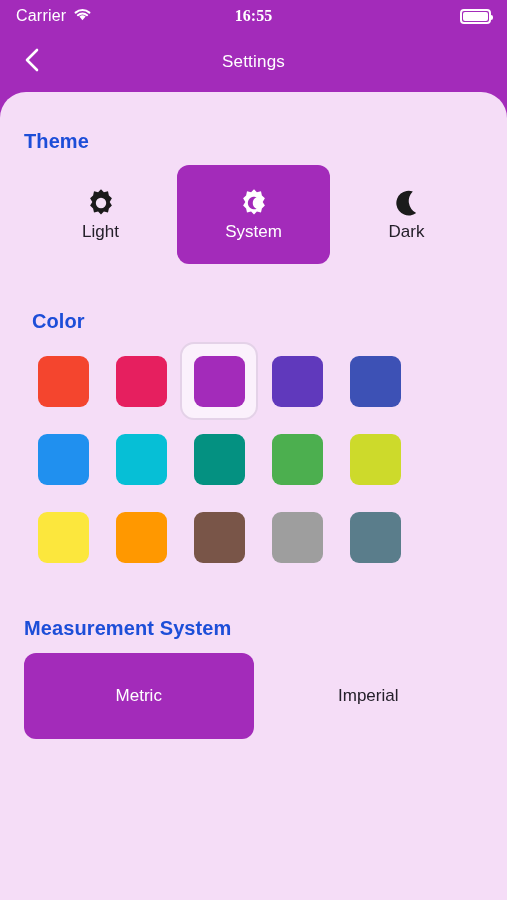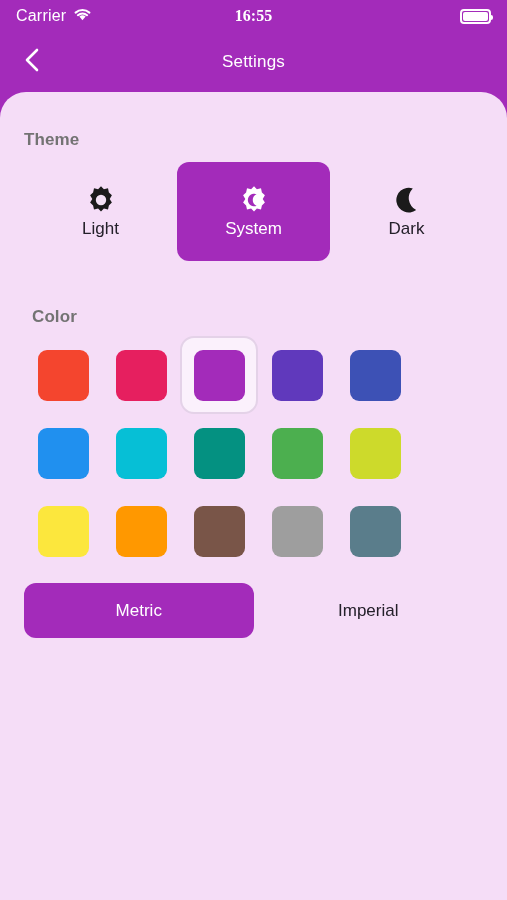--- a/index.html
+++ b/index.html
@@ -108,23 +108,23 @@
   .card {
     position: absolute;
     top: 92px; left: 0; right: 0; bottom: 0;
     background: #F5DDF7;
     border-radius: 26px 26px 0 0;
     padding: 0 24px;
     box-sizing: border-box;
     overflow: hidden;
   }
   .section-title {
-    font-size: 17px;
+    font-size: 20px;
     font-weight: bold;
-    color: #737373;
+    color: #1d4ed8;
     letter-spacing: .1px;
   }
   #theme-title { margin: 0; padding-top: 38px; }
   #color-title { margin: 8px; padding-top: 38px; }
   #measure-title { margin: 0; padding-top: 41px; }
 
   
   .theme-row {
     display: flex;
     margin-top: 12px;
@@ -174,21 +174,21 @@
     border-radius: 9px;
   }
 
   
   .measure-row {
     display: flex;
     margin-top: 13px;
   }
   .measure-option {
     flex: 1;
-    height: 55px;
+    height: 86px;
     display: flex;
     align-items: center;
     justify-content: center;
     border-radius: 12px;
     font-size: 17px;
     color: #24202a;
     cursor: pointer;
   }
   .measure-option.selected {
     background: #A32BBA;
@@ -316,20 +316,21 @@
           </div>
         <div class="color-cell">
             <span class="swatch" id="sw13" style="background: rgb(158, 158, 158);"></span>
           </div>
         <div class="color-cell">
             <span class="swatch" id="sw14" style="background: rgb(90, 125, 139);"></span>
           </div>
       </div>
     </div>
 
+    <h2 class="section-title" id="measure-title">Measurement System</h2>
 
     <div class="measure-row">
       <div class="measure-option selected">Metric</div>
       <div class="measure-option">Imperial</div>
     </div>
 
   </div>
 </div>
 
 </body></html>

